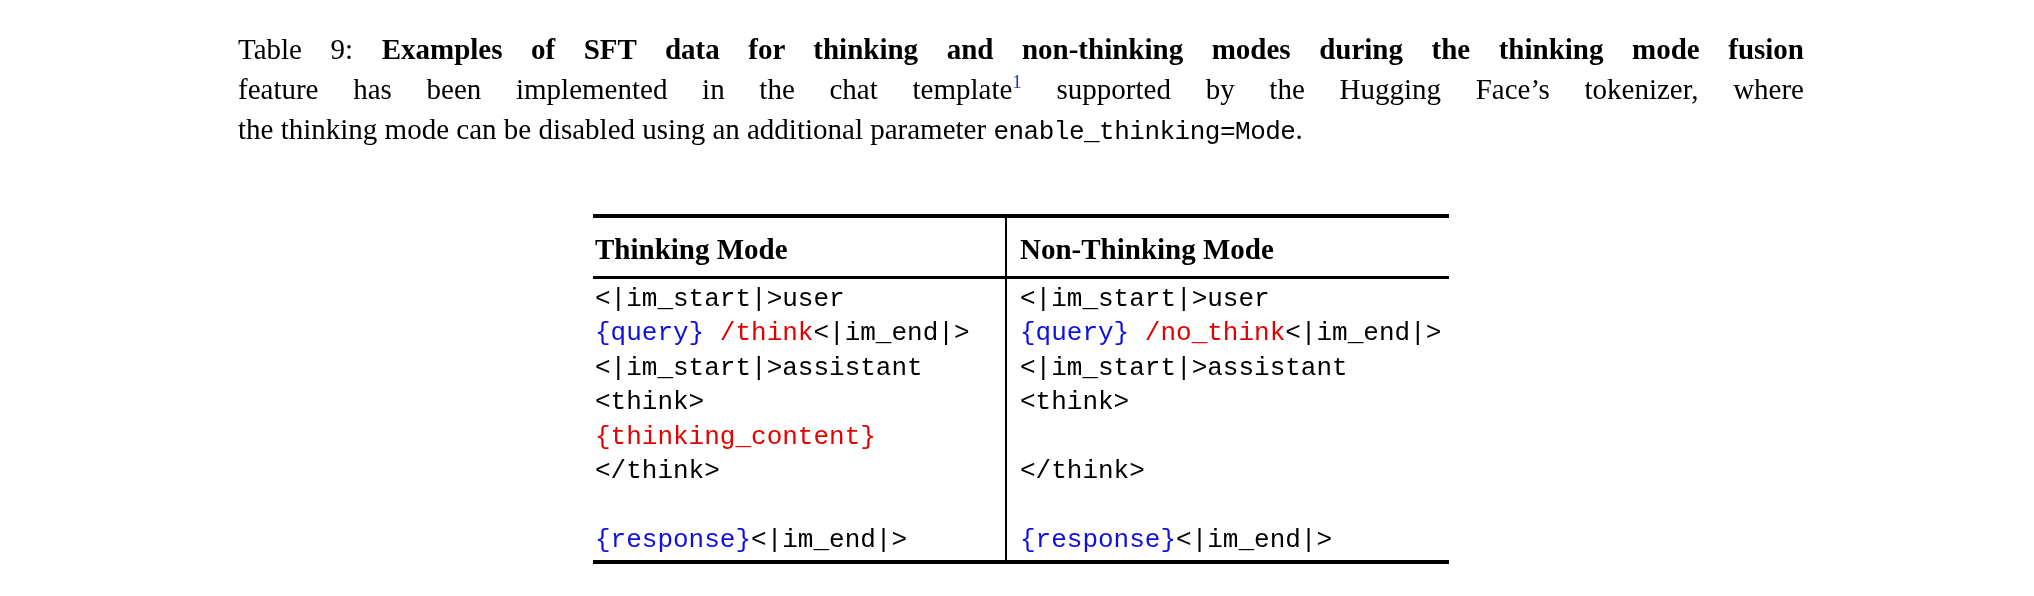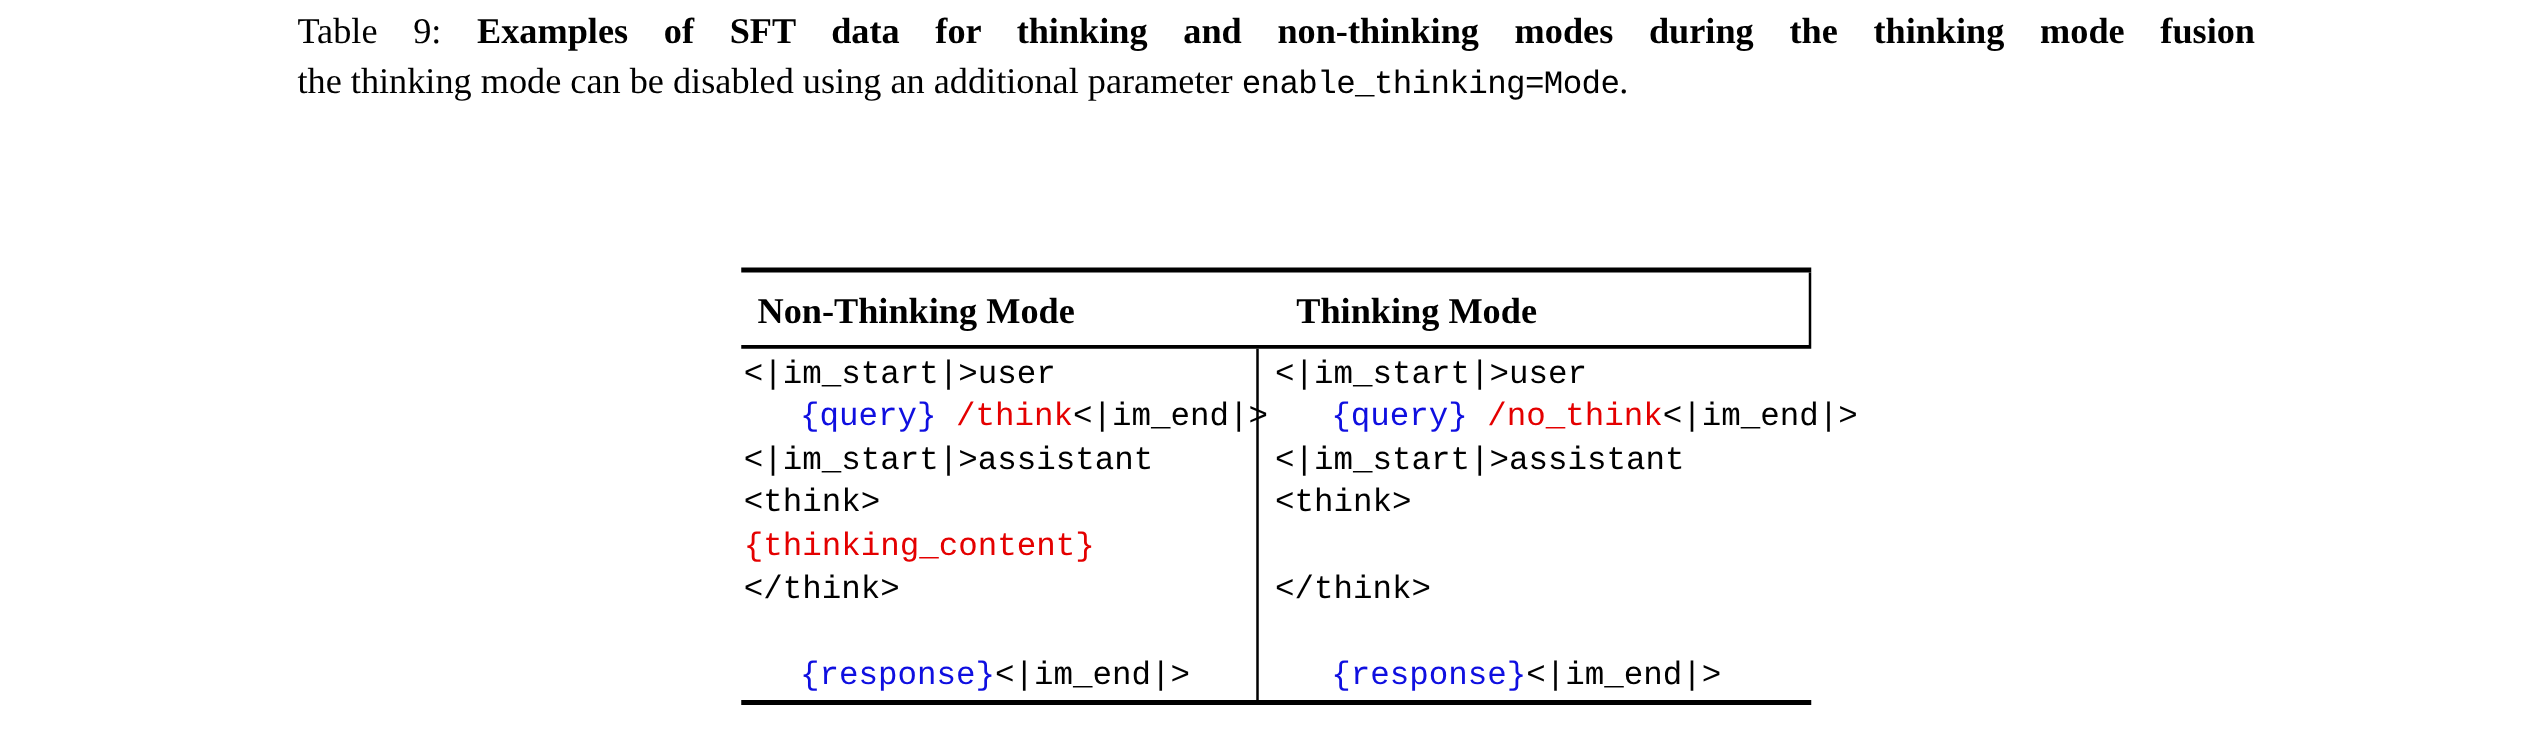--- a/index.html
+++ b/index.html
@@ -12,21 +12,21 @@
     height: 596px;
     position: relative;
     font-family: "Liberation Serif", serif;
     color: #000000;
   }
 
   
   .caption {
     position: absolute;
     left: 238px;
-    top: 5px;
+    top: 29px;
     width: 1566px;
     font-size: 29px;
     line-height: 40px;
   }
   .cap-line { height: 40px; overflow: visible; }
   .cap-line.just {
     text-align: justify;
     text-align-last: justify;
     text-justify: inter-word;
   }
@@ -82,35 +82,36 @@
   }
   .t-col.right { flex: 1; padding-left: 13px; }
   .code-line {
     height: 34.4px;
     line-height: 34.4px;
     font-family: "Liberation Mono", monospace;
     font-size: 26px;
     white-space: pre;
   }
   .c-black { color: #000000; }
-  .c-blue  { color: #0f0fe0; margin-left: 45px; }
+  .c-blue  { color: #0f0fe0; }
   .c-red   { color: #e40000; }
 </style>
 </head>
 <body>
 
 <div class="caption">
   <div class="cap-line just"><span>Table 9: </span><span class="b">Examples of SFT data for thinking and non-thinking modes during the thinking mode fusion</span></div>
+  <div class="cap-line just"><span>feature has been implemented in the chat template</span><span class="fn-sup">1</span><span> supported by the Hugging Face’s tokenizer, where</span></div>
   <div class="cap-line"><span>the thinking mode can be disabled using an additional parameter </span><span class="cap-code">enable_thinking=Mode</span><span>.</span></div>
 </div>
 
 <div class="paper-table">
   <div class="t-head">
+    <div class="t-cell left">Thinking Mode</div>
     <div class="t-cell right">Non-Thinking Mode</div>
-    <div class="t-cell left">Thinking Mode</div>
   </div>
   <div class="t-mid"></div>
   <div class="t-body">
     <div class="t-col left">
         <div class="code-line"><span class="c-black">&lt;|im_start|&gt;user</span></div>
         <div class="code-line"><span class="c-blue">{query}</span><span class="c-black"> </span><span class="c-red">/think</span><span class="c-black">&lt;|im_end|&gt;</span></div>
         <div class="code-line"><span class="c-black">&lt;|im_start|&gt;assistant</span></div>
         <div class="code-line"><span class="c-black">&lt;think&gt;</span></div>
         <div class="code-line"><span class="c-red">{thinking_content}</span></div>
         <div class="code-line"><span class="c-black">&lt;/think&gt;</span></div>

